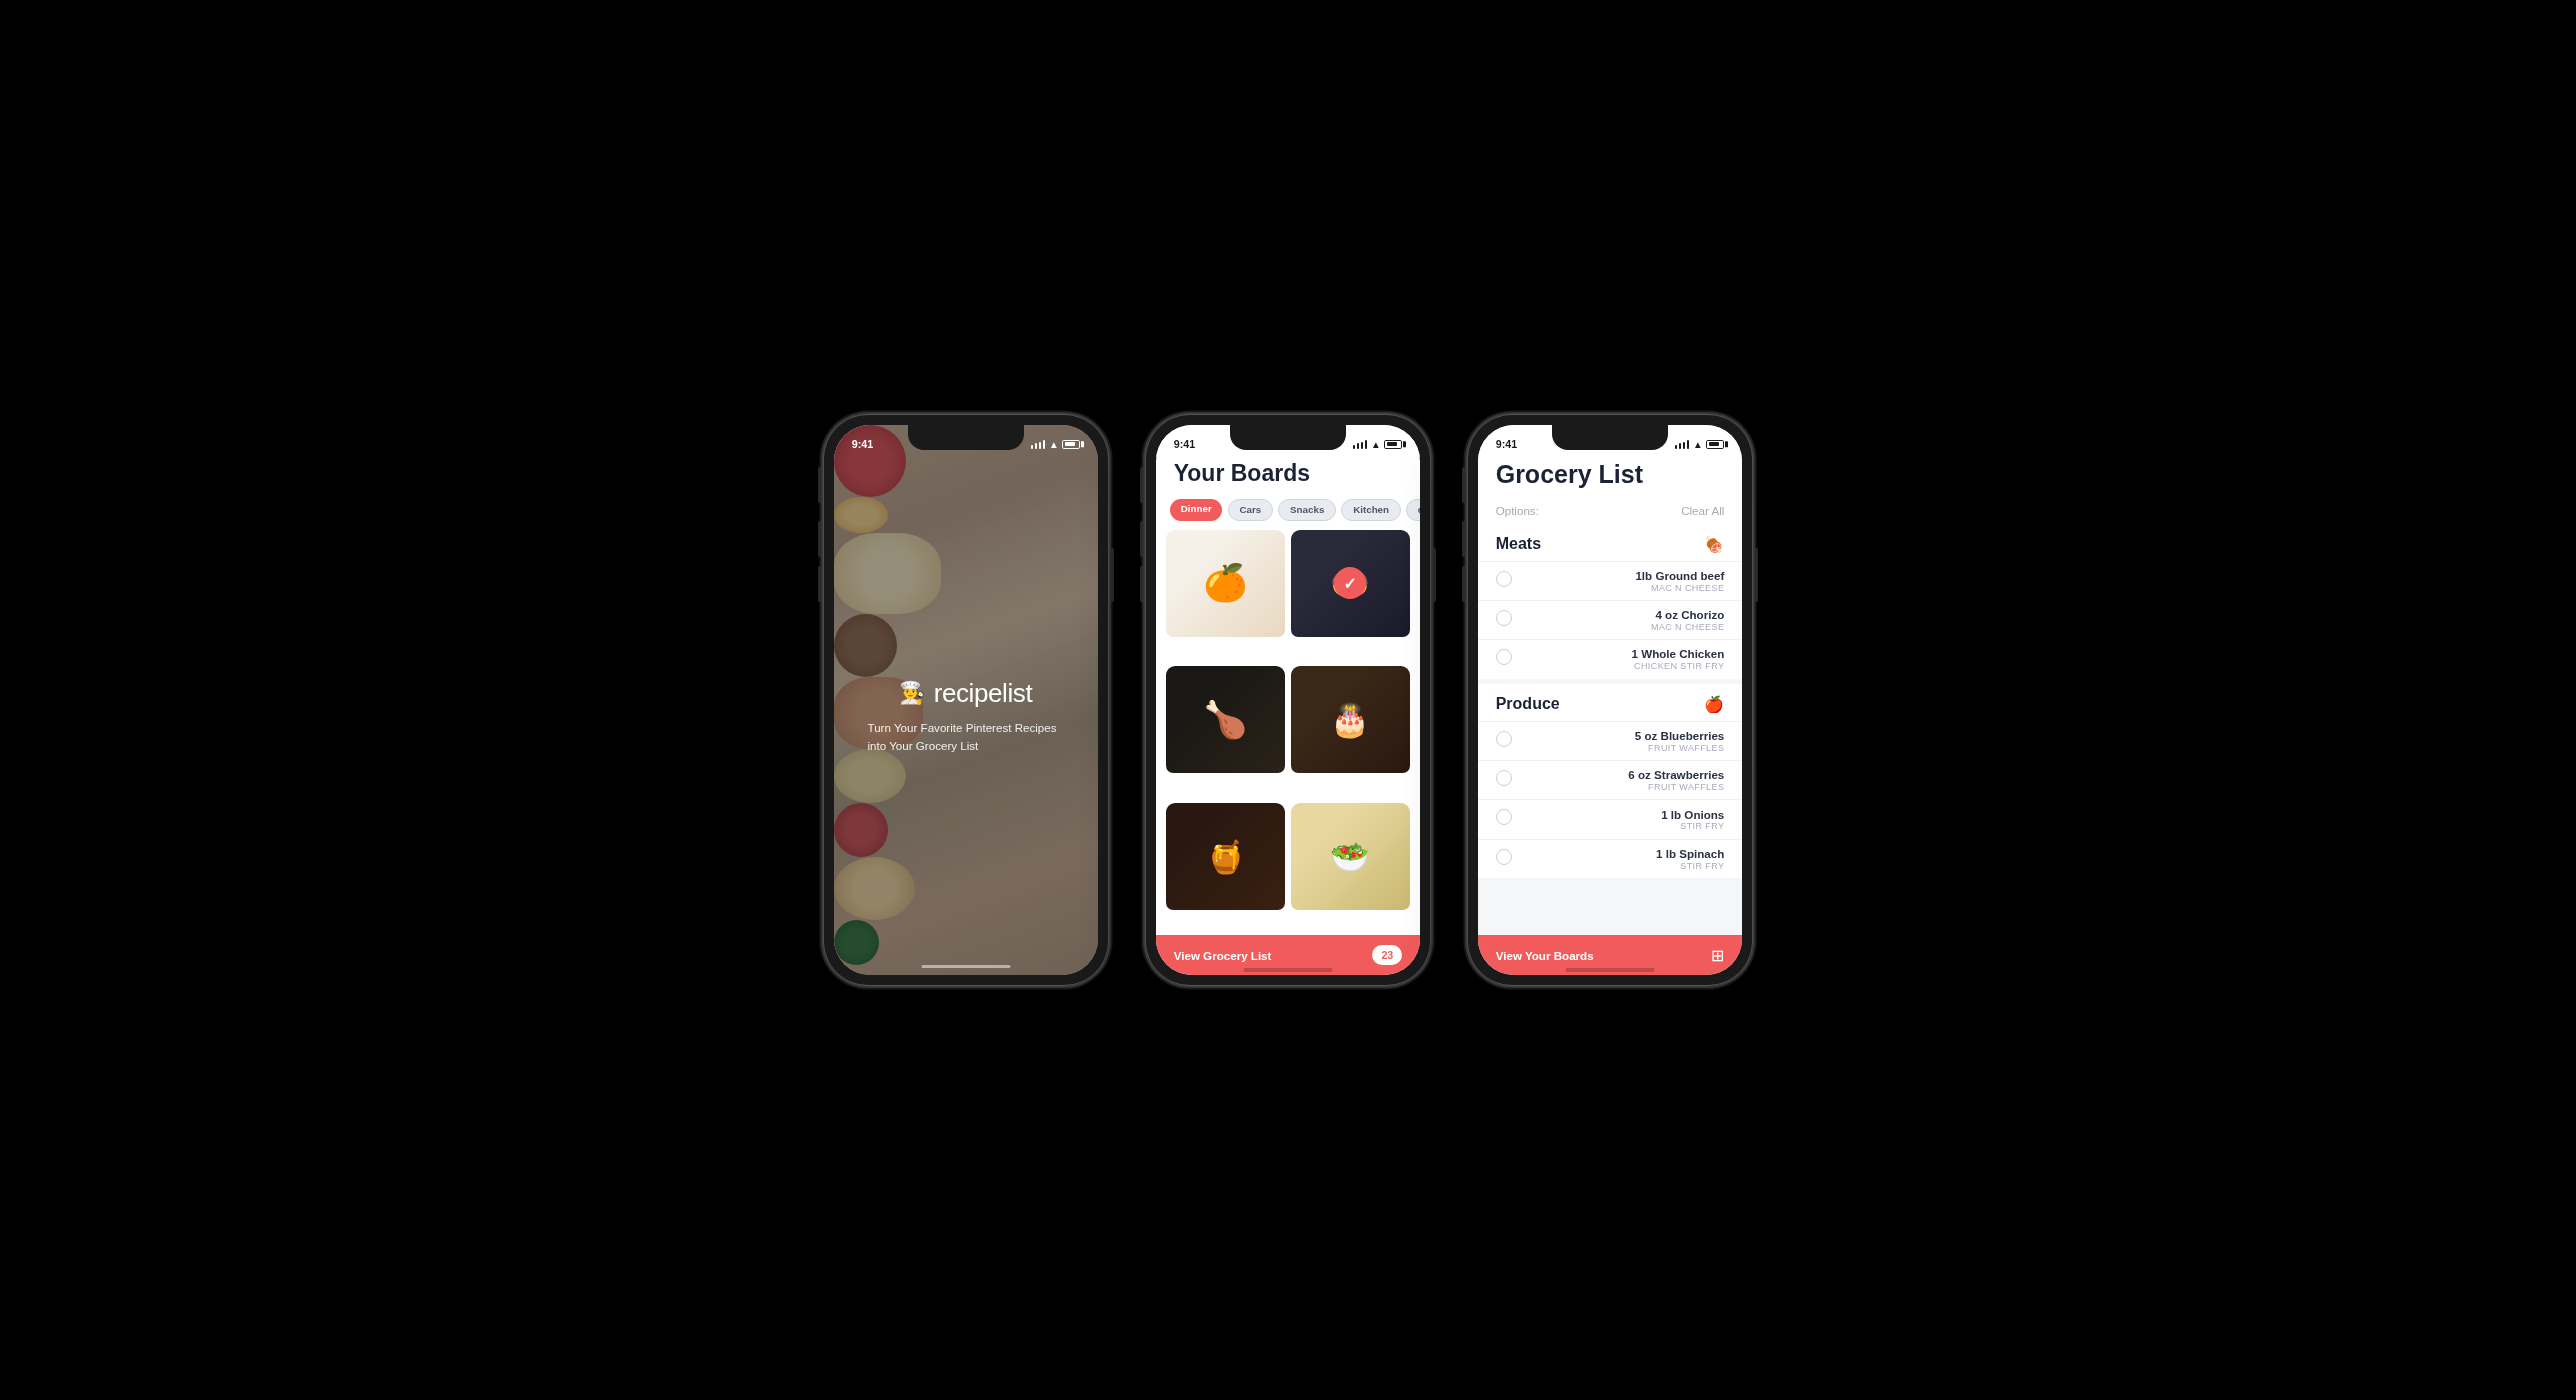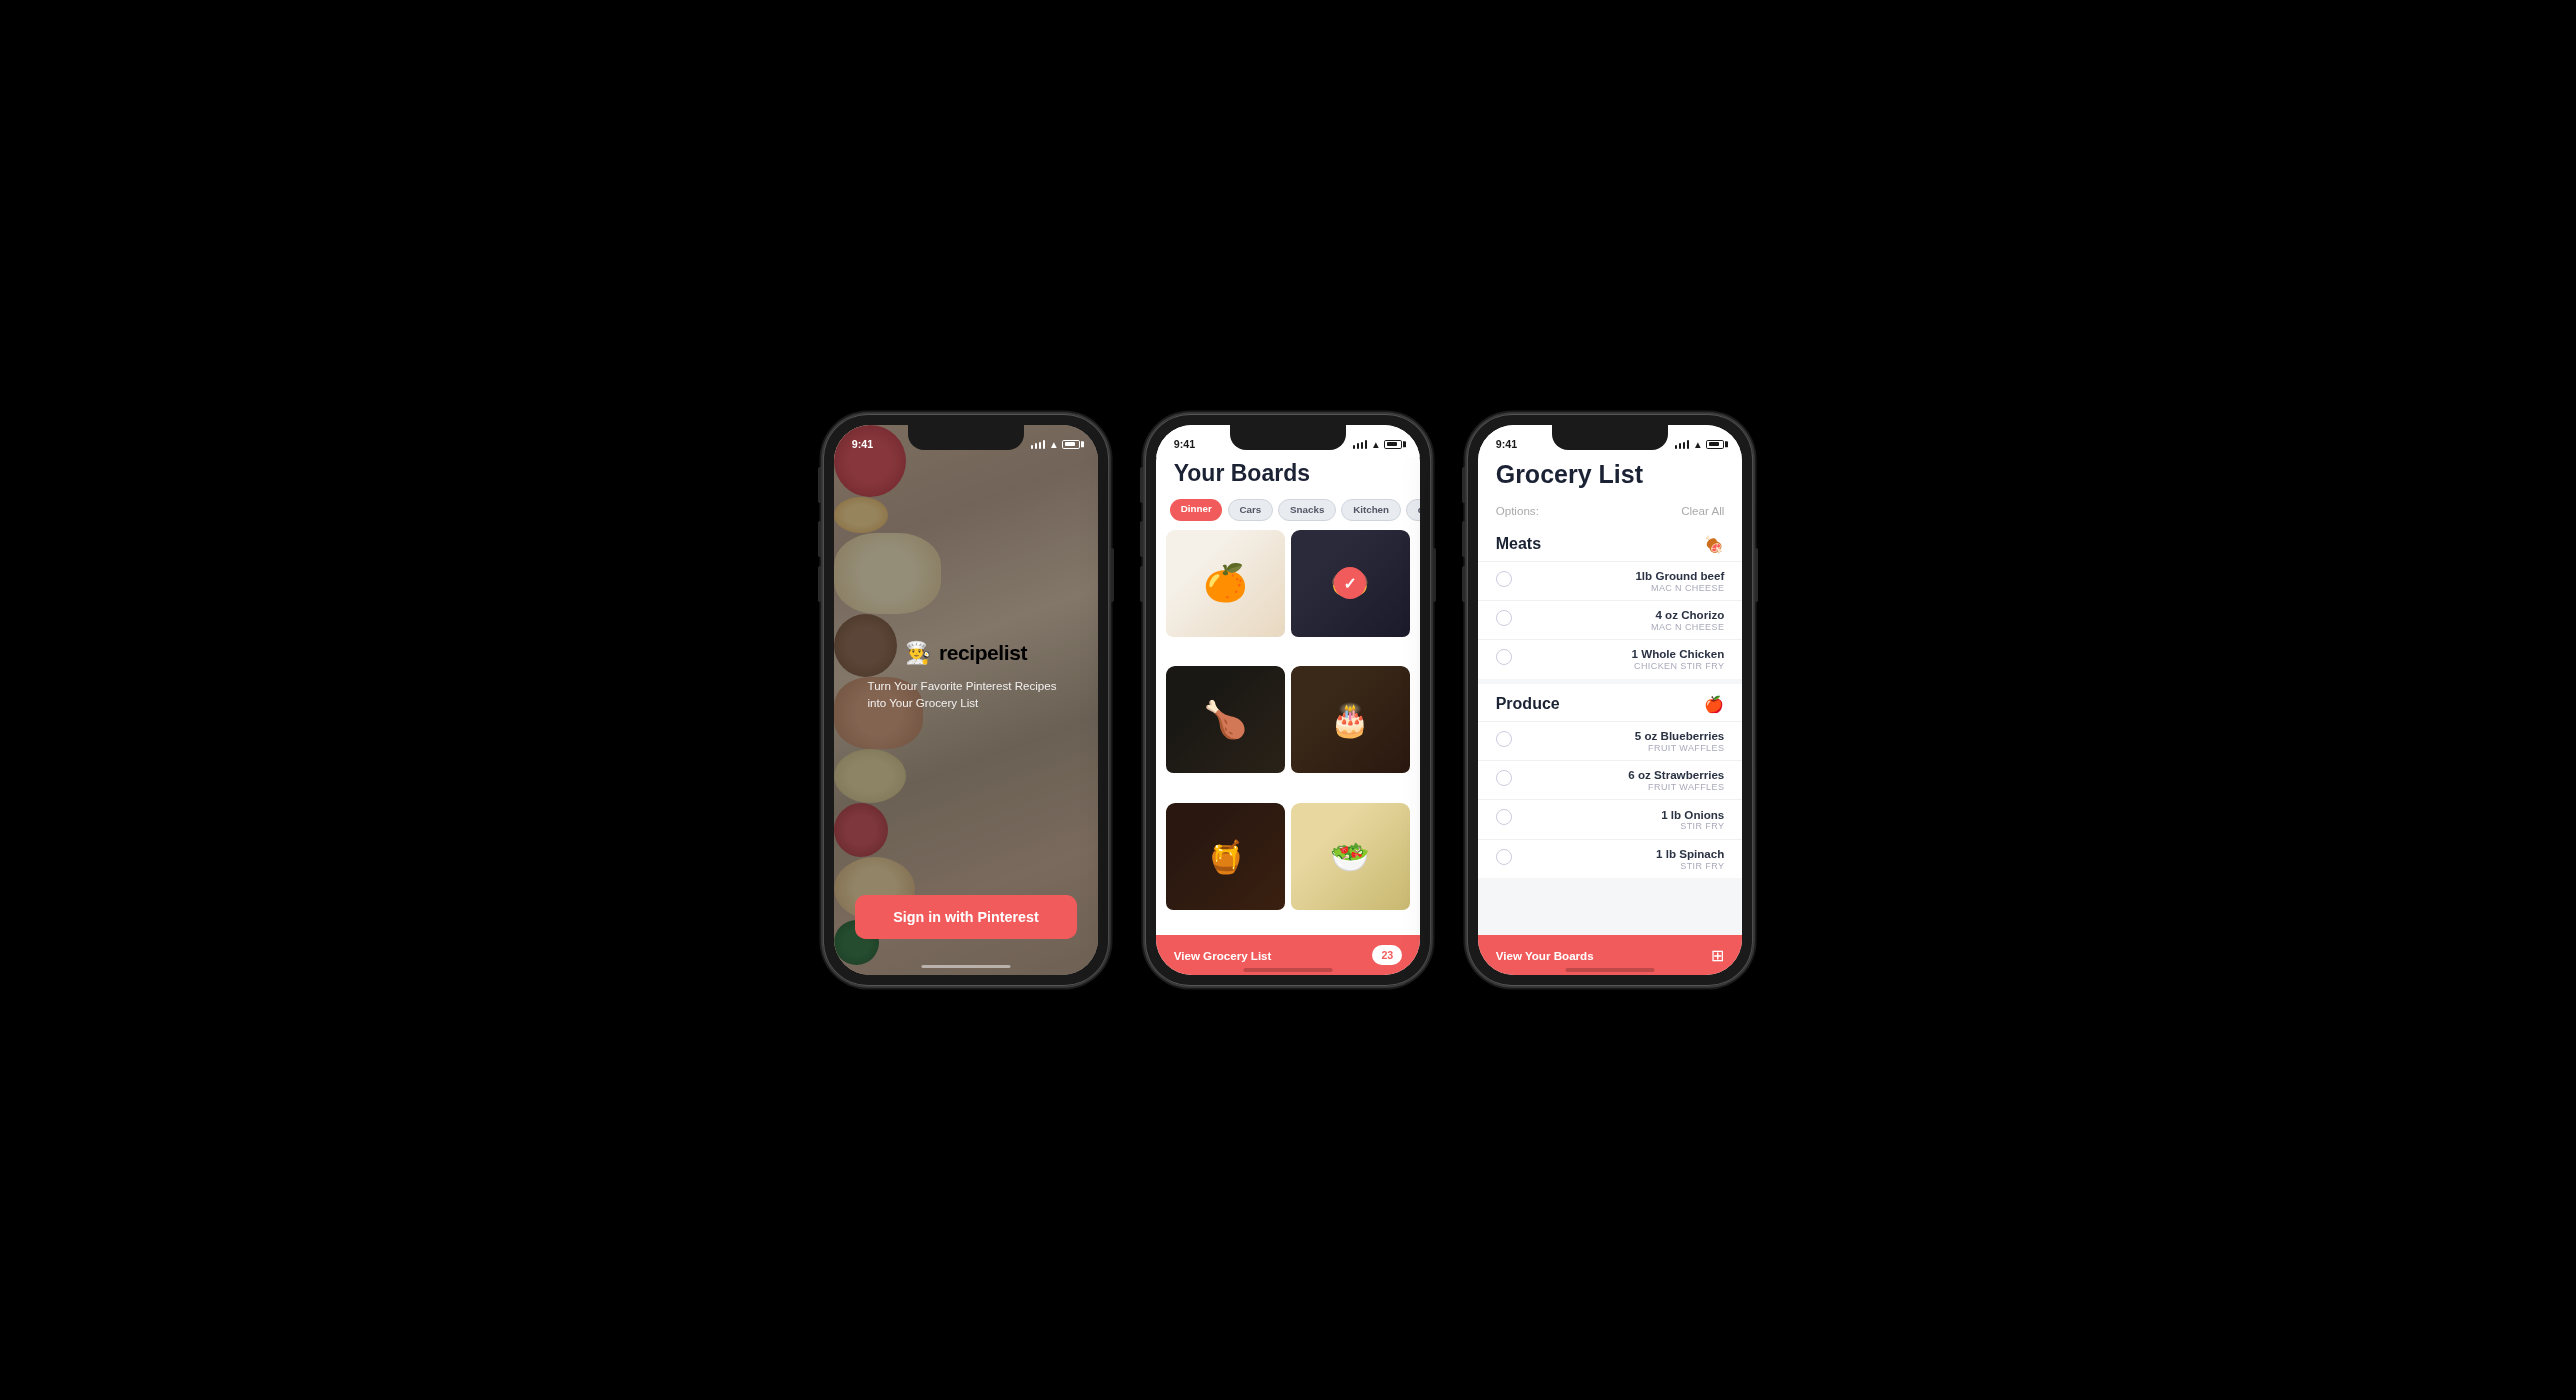--- a/index.html
+++ b/index.html
@@ -148,23 +148,23 @@
       display: flex;
       align-items: center;
       gap: 7.2px;
       margin-bottom: 10.7px;
     }
     .chef-icon {
       font-size: 21.5px;
       color: #fff;
     }
     .app-name {
-      font-size: 21px;
-      font-weight: 700;
-      color: #000000;
+      font-size: 26px;
+      font-weight: 400;
+      color: #ffffff;
       letter-spacing: -0.4px;
     }
     .app-tagline {
       font-size: 11.6px;
       color: rgba(255,255,255,0.9);
       text-align: left;
       line-height: 1.5;
       max-width: 197px;
     }
     .phone1-bottom {
@@ -463,23 +463,20 @@
         </div>
 
         <div class="phone1-logo-area">
           <div class="logo-row">
             <span class="chef-icon">👨‍🍳</span>
             <span class="app-name">recipelist</span>
           </div>
           <p class="app-tagline">Turn Your Favorite Pinterest Recipes into Your Grocery List</p>
         </div>
 
-        <div class="phone1-bottom">
-          <button class="signin-btn">Sign in with Pinterest</button>
-        </div>
         <div class="home-indicator"></div>
       </div>
     </div>
   </div>
 
   <div class="phone phone2">
     <div class="phone-screen">
       <div class="notch"></div>
       <div class="phone2-content">
 

